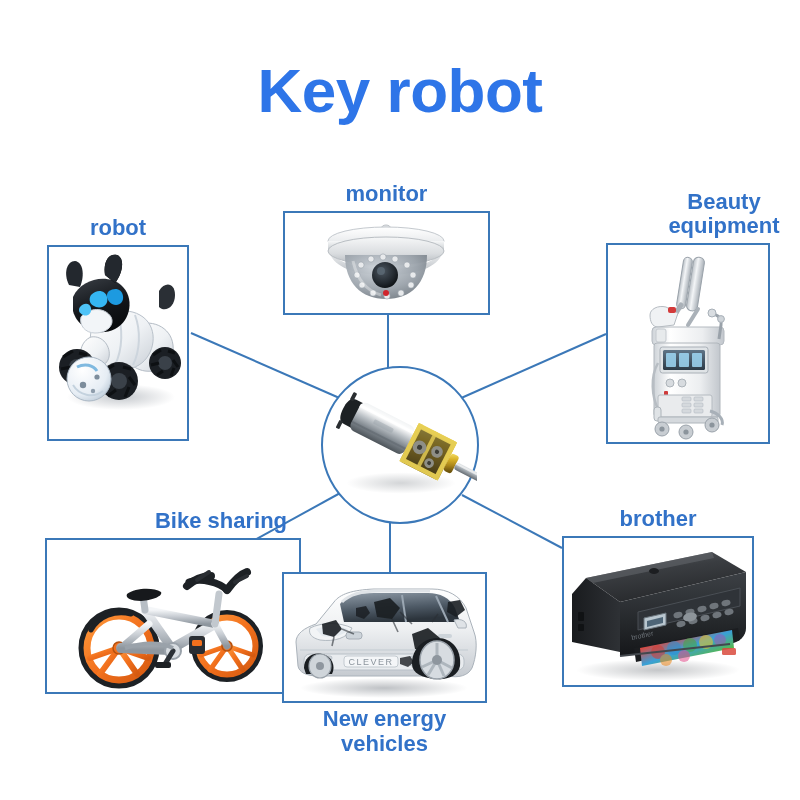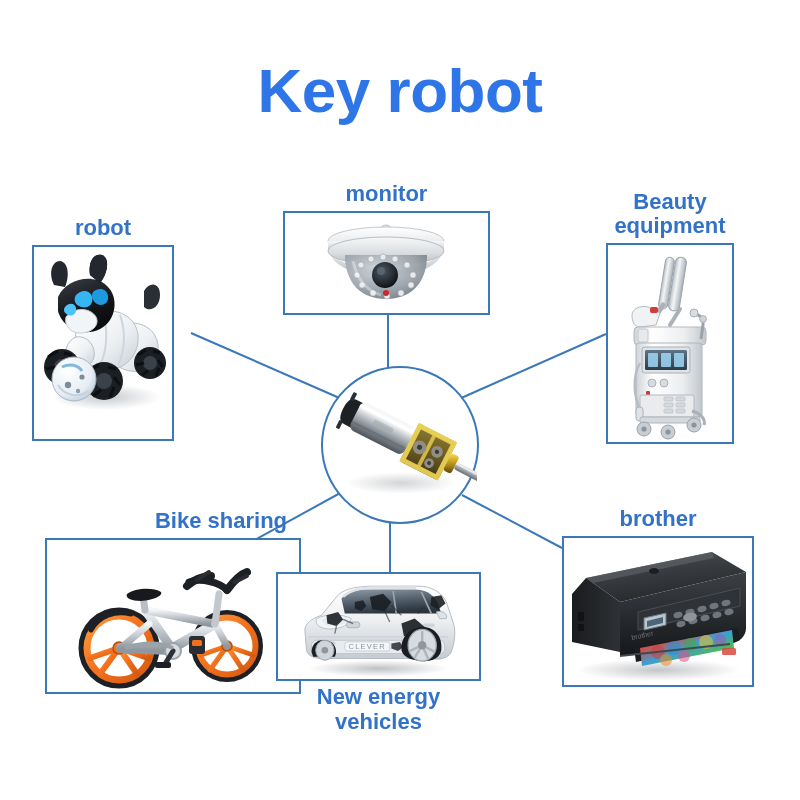--- a/index.html
+++ b/index.html
@@ -72,21 +72,21 @@
 
     <line x1="606" y1="334" x2="459" y2="399" stroke="#3b78b8" stroke-width="2"></line>
 
     <line x1="253" y1="541" x2="342" y2="492" stroke="#3b78b8" stroke-width="2"></line>
 
     <line x1="390" y1="572" x2="390" y2="523" stroke="#3b78b8" stroke-width="2"></line>
 
     <line x1="562" y1="548" x2="462" y2="495" stroke="#3b78b8" stroke-width="2"></line>
   </svg>
 
-  <div class="node" style="left:32px;top:245px;width:142px;height:196px;">
+  <div class="node" style="left:47px;top:245px;width:142px;height:196px;">
     <div class="frame"></div>
     <div class="art">
       <svg class="pic" viewBox="0 0 142 196">
         <defs>
           <linearGradient id="robWhite" x1="0" y1="0" x2="1" y2="1">
             <stop offset="0%" stop-color="#ffffff"></stop>
               <stop offset="55%" stop-color="#eef1f4"></stop>
             <stop offset="100%" stop-color="#c9cfd6"></stop>
           </linearGradient>
           <linearGradient id="robHead" x1="0" y1="0" x2="0.4" y2="1">
@@ -233,21 +233,21 @@
         <circle cx="98" cy="60" r="4" fill="#5d6a75" opacity="0.8"></circle>
 
         <circle cx="103" cy="82" r="3" fill="#d0252c"></circle>
 
         <path d="M70 50 C74 68 84 80 98 84" fill="none" stroke="#ffffff" stroke-width="3" opacity="0.35"></path>
       </svg>
     </div>
     <div class="label above">monitor</div>
   </div>
 
-  <div class="node" style="left:606px;top:243px;width:128px;height:201px;">
+  <div class="node" style="left:606px;top:243px;width:128px;height:201px;padding-left:36px;">
     <div class="frame"></div>
     <div class="art">
       <svg class="pic" viewBox="0 0 128 201">
         <defs>
           <linearGradient id="machBody" x1="0" y1="0" x2="1" y2="0">
             <stop offset="0%" stop-color="#cfd4d9"></stop>
               <stop offset="25%" stop-color="#ffffff"></stop>
             <stop offset="70%" stop-color="#eceef0"></stop>
               <stop offset="100%" stop-color="#c2c7cd"></stop>
           </linearGradient>
@@ -394,21 +394,21 @@
 
         <path d="M22 92 C30 78 46 72 62 76" stroke="#1d2125" stroke-width="5" fill="none" stroke-linecap="round"></path>
 
         <rect x="120" y="98" width="16" height="18" rx="3" fill="#2a2e33"></rect>
         <rect x="123" y="102" width="10" height="6" rx="1.5" fill="#f2701d"></rect>
       </svg>
     </div>
     <div class="label above">Bike sharing</div>
   </div>
 
-  <div class="node" style="left:276px;top:572px;width:205px;height:109px;">
+  <div class="node" style="left:282px;top:572px;width:205px;height:131px;">
     <div class="frame"></div>
     <div class="art">
       <svg class="pic" viewBox="0 0 205 131">
         <defs>
           <linearGradient id="carBody" x1="0" y1="0" x2="0" y2="1">
             <stop offset="0%" stop-color="#ffffff"></stop>
               <stop offset="45%" stop-color="#eef0f2"></stop>
             <stop offset="100%" stop-color="#c5cad0"></stop>
           </linearGradient>
           <linearGradient id="glassG" x1="0" y1="0" x2="0.3" y2="1">

